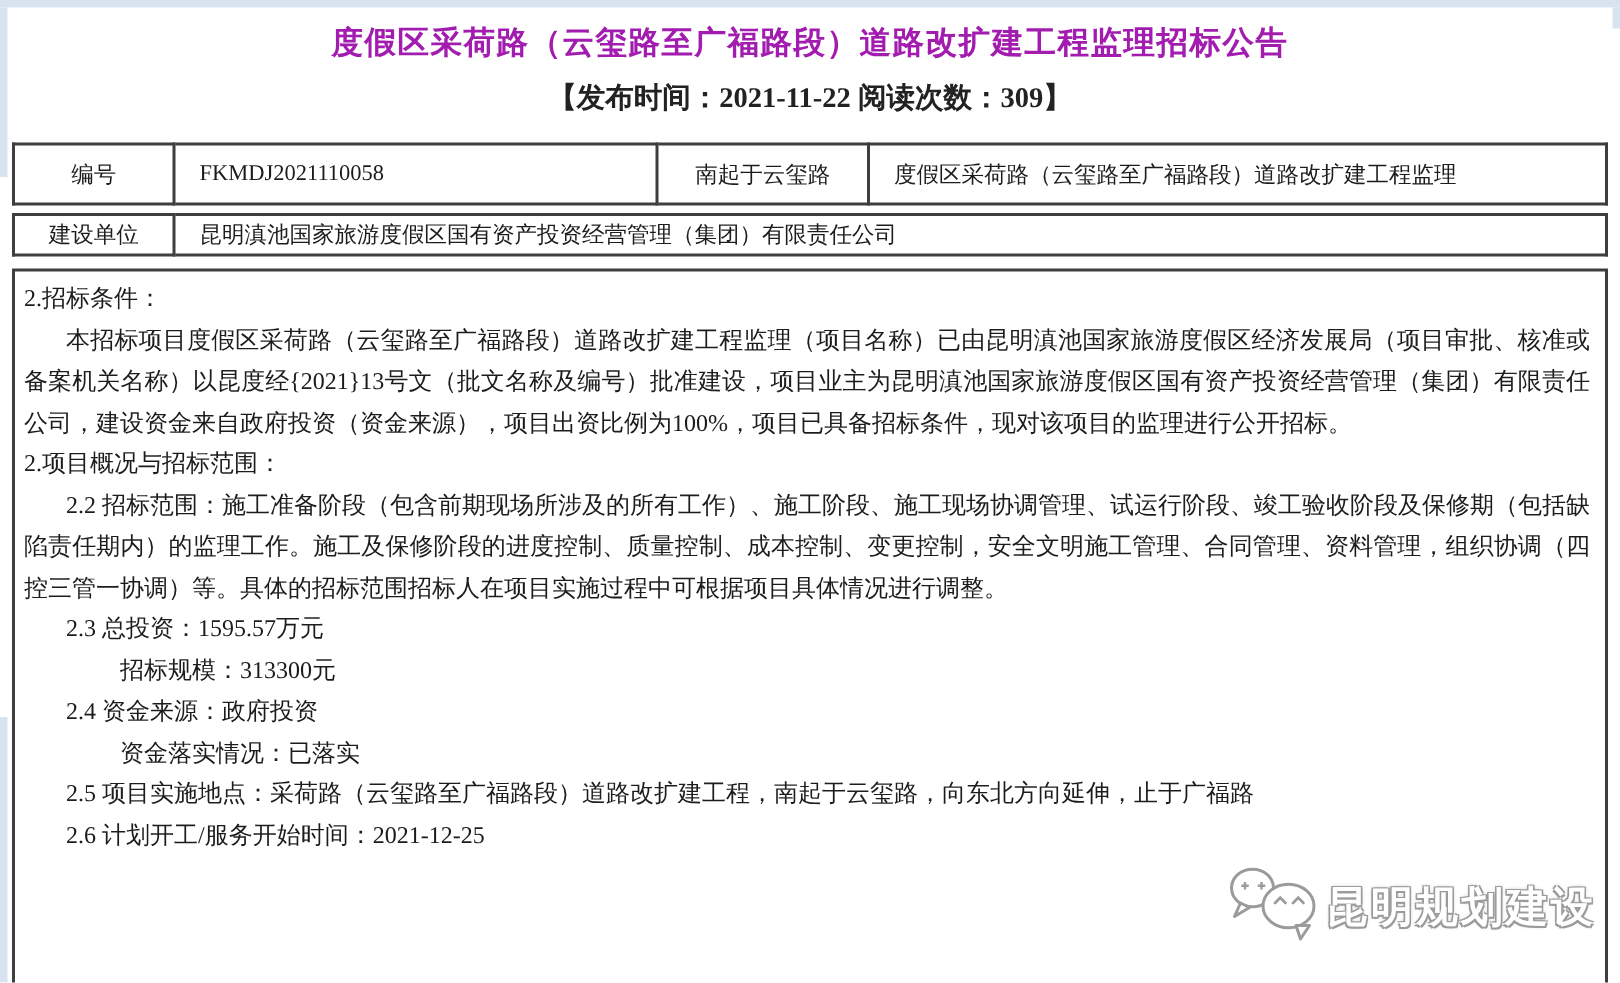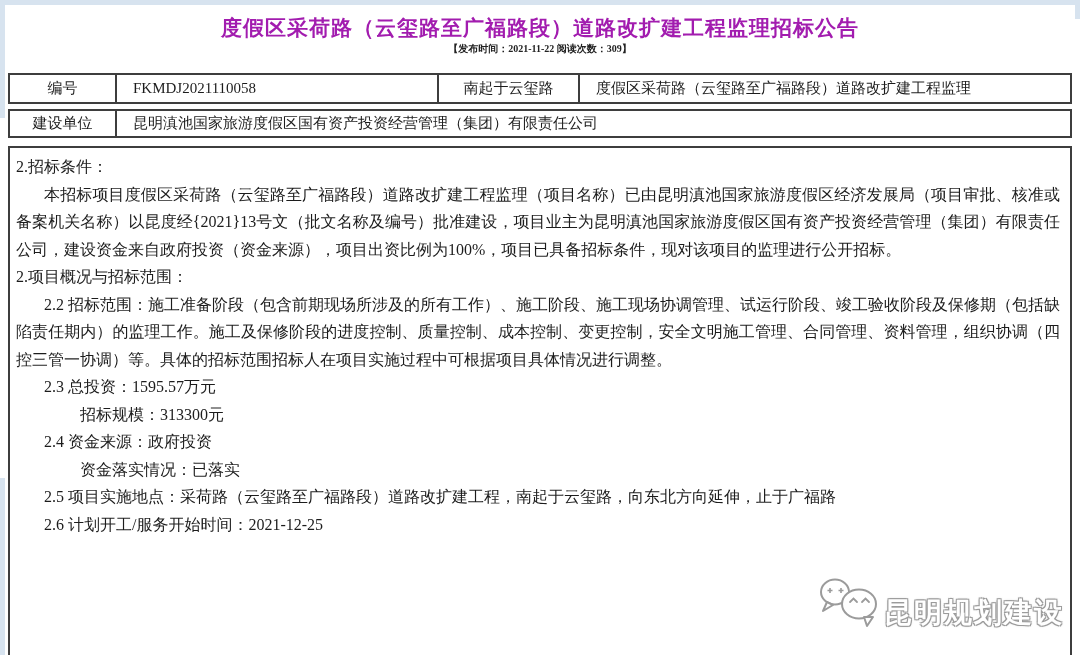--- a/index.html
+++ b/index.html
@@ -24,37 +24,37 @@
 
   .page-title{
     margin-top:14px;
     text-align:center;
     font-size:21px;
     font-weight:bold;
     letter-spacing:1px;
     color:#a21caf;
   }
   .page-meta{
-    margin-top:0;
+    margin-top:10px;
     text-align:center;
-    font-size:10px;
+    font-size:19px;
     font-weight:bold;
     color:#222;
   }
 
   .tables-wrap{margin:17px 8px 0 8px;}
   table.info{
     width:100%;
     border-collapse:collapse;
     table-layout:fixed;
   }
   table.info td{
     border:2px solid var(--border-color);
     font-size:15px;
-    height:29px;
+    height:40px;
     overflow:hidden;
     white-space:nowrap;
   }
   table.info.second{margin-top:5px;}
   table.info.second td{height:27px;}
   td.lbl{text-align:center;}
   td.val{text-align:left;padding-left:16px;}
 
   .content-box{
     margin:8px 8px 0 8px;
@@ -71,21 +71,21 @@
   .ind-none{text-indent:0;}
   .ind-first{text-indent:1.75em;}
   .ind-sub{text-indent:4em;}
   .ind-sub2{text-indent:3.4em;}
 
   .watermark{
     position:absolute;
     left:818px;
     top:576px;
     display:flex;
-    align-items:flex-end;
+    align-items:center;
     gap:2px;
     z-index:5;
     pointer-events:none;
   }
   .wm-text{
     font-family:"Liberation Sans","DejaVu Sans",sans-serif;
     font-size:28px;
     font-weight:bold;
     letter-spacing:2px;
     color:#ffffff;

